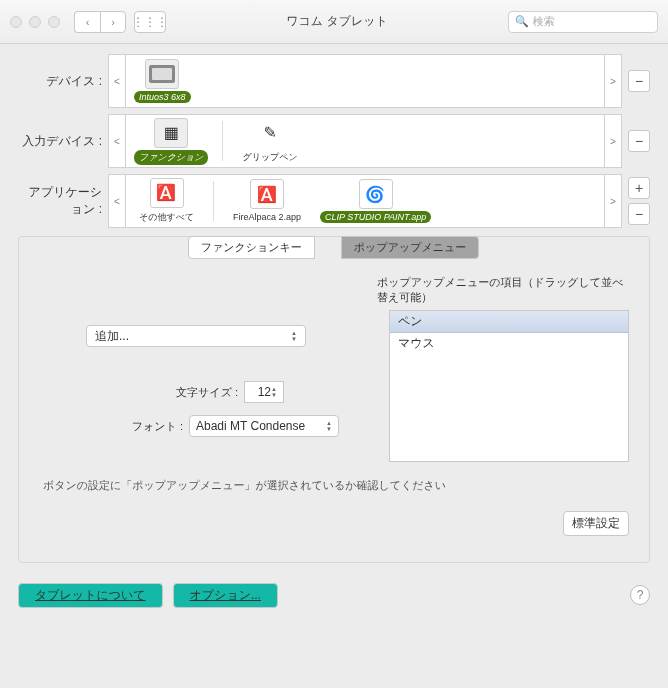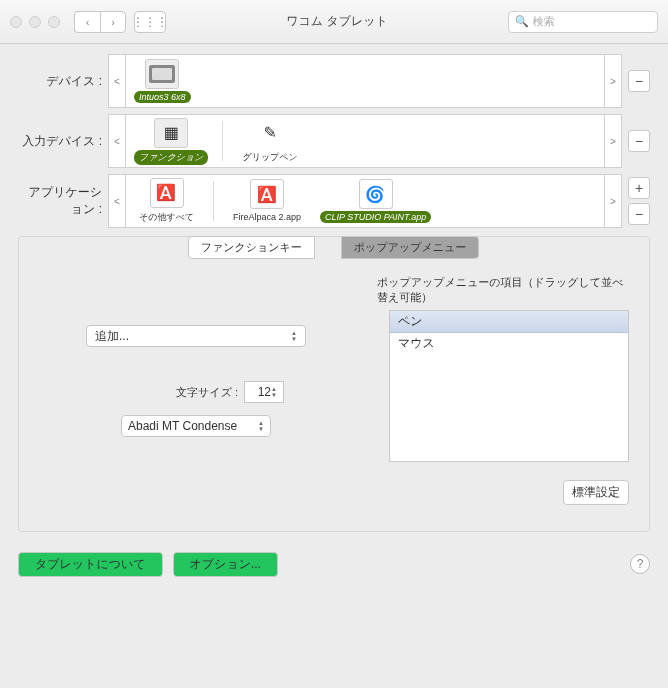--- a/index.html
+++ b/index.html
@@ -55,21 +55,21 @@
 .listbox { background: #fff; border: 1px solid #c8c8c8; height: 152px; font-size: 12px; margin-left: 12px; }
 .listhdr { background: linear-gradient(#dfe7f3,#c9d6ea); padding: 2px 8px; color: #333; border-bottom: 1px solid #b8c4d6; }
 .listitem { padding: 2px 8px; }
 
 .hint { font-size: 11px; color: #555; padding: 8px 24px; }
 
 .footer { display: flex; justify-content: flex-end; padding: 10px 20px; }
 .stdbtn { background: #fff; border: 1px solid #c8c8c8; border-radius: 4px; padding: 3px 8px; font-size: 12px; }
 
 .bottom { display: flex; align-items: center; padding: 10px 18px; gap: 10px; }
-.bbtn { background: #22c55e; border: 1px solid #c8c8c8; border-radius: 4px; padding: 3px 16px; font-size: 12px; }
+.bbtn { background: #14b8a6; border: 1px solid #c8c8c8; border-radius: 4px; padding: 3px 16px; font-size: 12px; text-decoration: underline; }
 .help { margin-left: auto; width: 20px; height: 20px; border: 1px solid #bbb; border-radius: 50%; display: flex; align-items: center; justify-content: center; color: #888; font-size: 12px; background: #fff; }
 
 .updown { display: flex; flex-direction: column; font-size: 6px; line-height: 6px; color: #666; }
 .tablet-draw { width: 26px; height: 18px; background: #888; border-radius: 2px; position: relative; }
 .tablet-draw::after { content: ""; position: absolute; inset: 3px; background: #ddd; border-radius: 1px; }
 </style>
 </head>
 <body>
 
 <div class="titlebar">
@@ -180,39 +180,41 @@
           <div class="formlabel">文字サイズ :</div>
           <div class="stepper">
             <span>12</span>
             <span class="updown">
                 <span>▲</span>
                 <span>▼</span>
               </span>
           </div>
         </div>
         <div class="formrow" style="margin-top:2px;">
+          <div class="formlabel">フォント :</div>
           <div class="fontsel">
             <span>Abadi MT Condense</span>
             <span class="updown">
                 <span>▲</span>
                 <span>▼</span>
               </span>
           </div>
         </div>
       </div>
 
       <div class="rightcol">
         <div class="listlabel">ポップアップメニューの項目（ドラッグして並べ替え可能）</div>
         <div class="listbox">
           <div class="listhdr">ペン</div>
           <div class="listitem">マウス</div>
         </div>
       </div>
     </div>
 
+    <div class="hint">ボタンの設定に「ポップアップメニュー」が選択されているか確認してください</div>
 
     <div class="footer">
       <div class="stdbtn">標準設定</div>
     </div>
   </div>
 
 </div>
 
 <div class="bottom">
   <div class="bbtn">タブレットについて</div>

